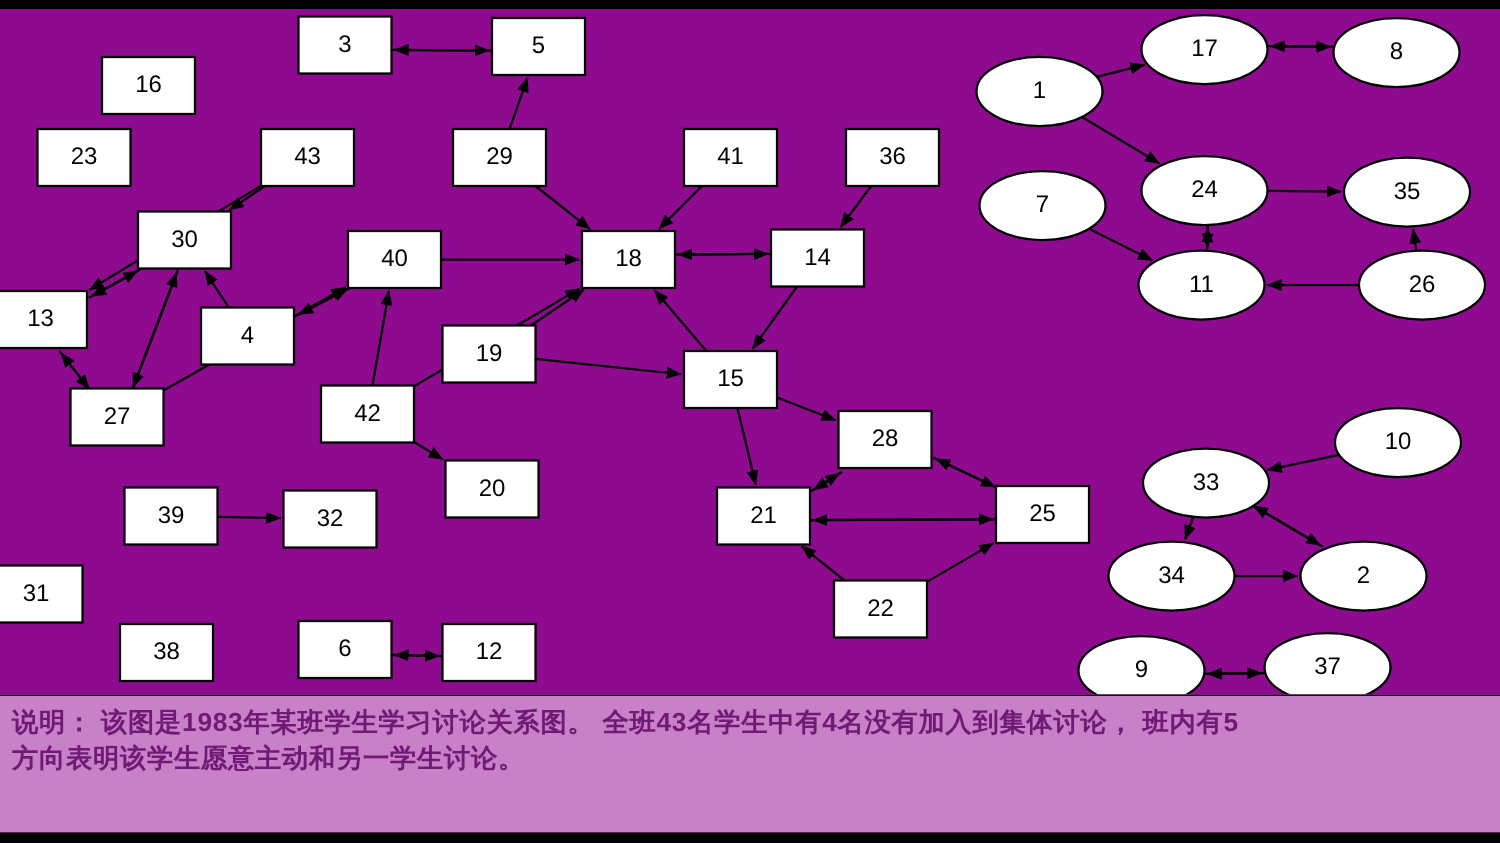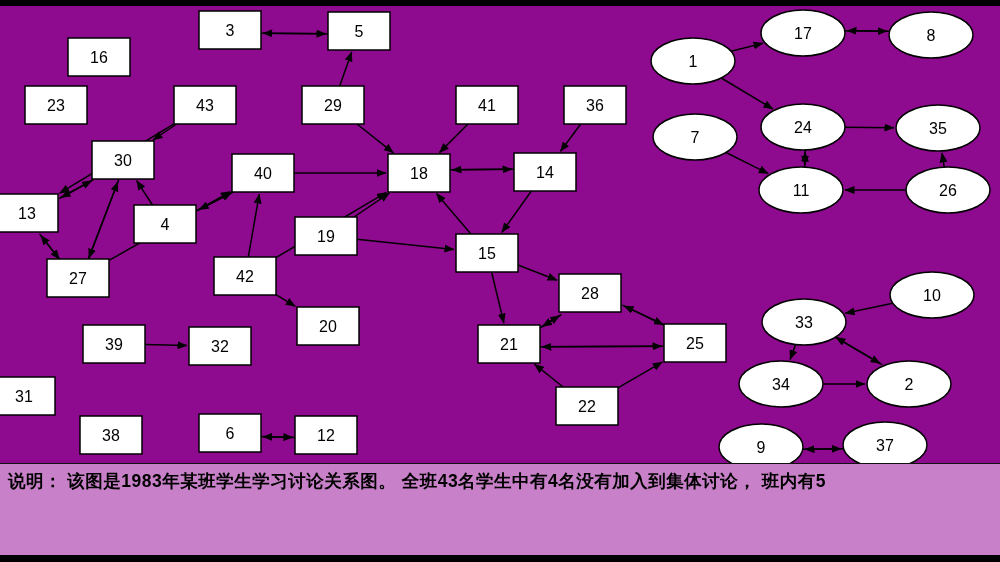--- a/index.html
+++ b/index.html
@@ -284,19 +284,20 @@
           <ellipse cx="761" cy="447" rx="42" ry="23" class="node-shape" fill="#FFFFFF" stroke="#000000"></ellipse>
           <text x="761" y="447" text-anchor="middle" dominant-baseline="central" class="node-label">9</text>
         </g>
         <g>
           <ellipse cx="885" cy="445" rx="42" ry="23" class="node-shape" fill="#FFFFFF" stroke="#000000"></ellipse>
           <text x="885" y="445" text-anchor="middle" dominant-baseline="central" class="node-label">37</text>
         </g>
       </g>
   </svg>
 
-  <div class="caption" style="background: rgb(200, 129, 200); color: #000000;">
+  <div class="caption" style="background: rgb(200, 129, 200); color: #701a75;">
     <div>说明： 该图是1983年某班学生学习讨论关系图。 全班43名学生中有4名没有加入到集体讨论， 班内有5</div>
+    <div>方向表明该学生愿意主动和另一学生讨论。</div>
   </div>
 
   <div class="bar bottom"></div>
 
 </div>
 
 </body></html>

